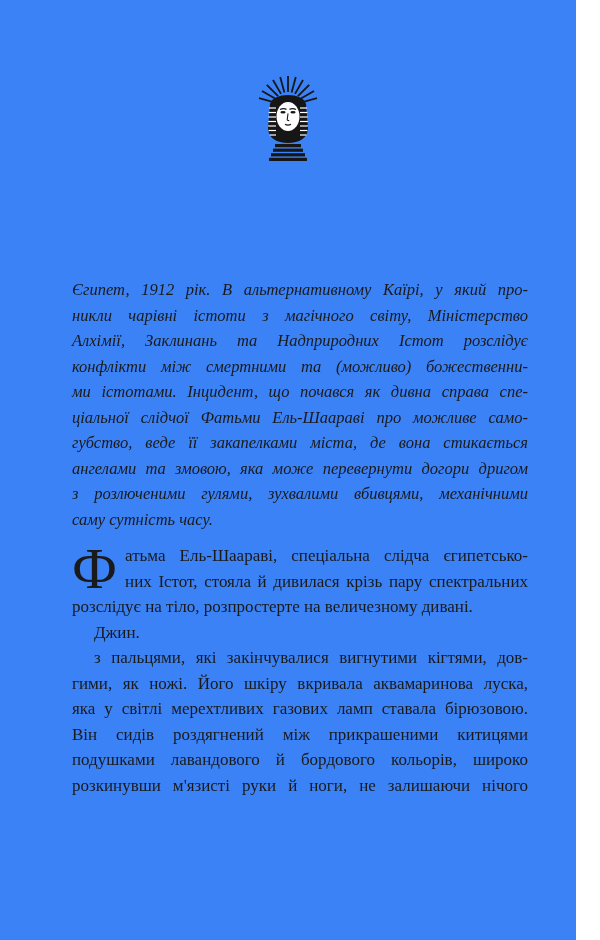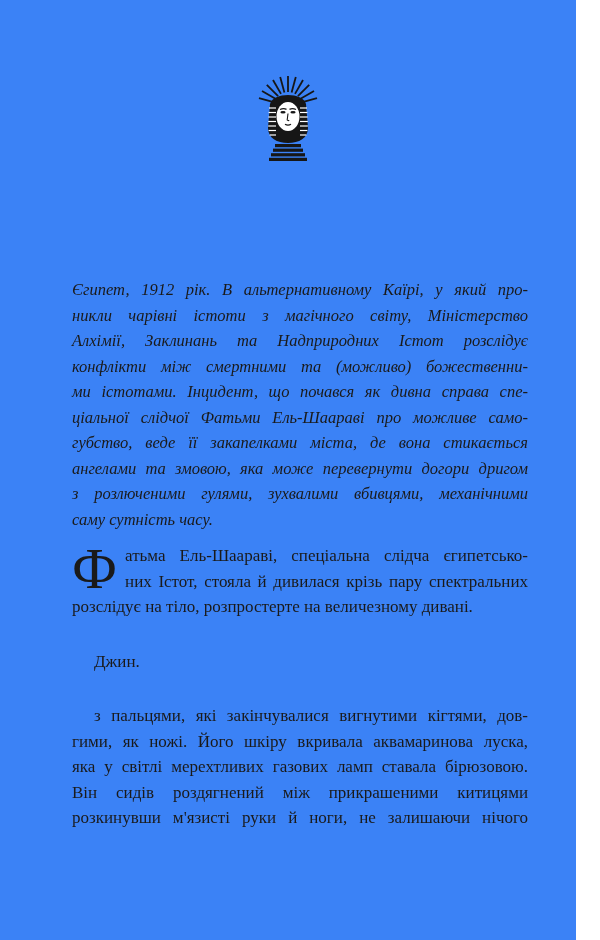--- a/index.html
+++ b/index.html
@@ -39,21 +39,21 @@
   .line {
     text-align: justify;
     text-align-last: justify;
     white-space: normal;
   }
   .line-last {
     text-align: center;
     text-align-last: left;
   }
   .para { margin: 0; }
-  .indent .line:first-child { text-indent: 22px; margin-top: 29px; }
+  .indent .line:first-child { text-indent: 22px; }
   .dropcap {
     float: left;
     font-size: 57px;
     line-height: 48px;
     padding: 2px 8px 0 0;
     font-weight: 400;
   }
   svg .stroke { stroke:#161616; fill:none; }
 </style>
 </head>
@@ -139,17 +139,18 @@
         </div>
     </div>
     <div class="para indent">
         <div class="line line-last">Джин.</div>
       </div>
     <div class="para indent">
         <div class="line">з пальцями, які закінчувалися вигнутими кігтями, дов-</div>
         <div class="line">гими, як ножі. Його шкіру вкривала аквамаринова луска,</div>
         <div class="line">яка у світлі мерехтливих газових ламп ставала бірюзовою.</div>
         <div class="line">Він сидів роздягнений між прикрашеними китицями</div>
+        <div class="line">подушками лавандового й бордового кольорів, широко</div>
         <div class="line">розкинувши м'язисті руки й ноги, не залишаючи нічого</div>
       </div>
   </div>
 
 </div>
 
 </body></html>

